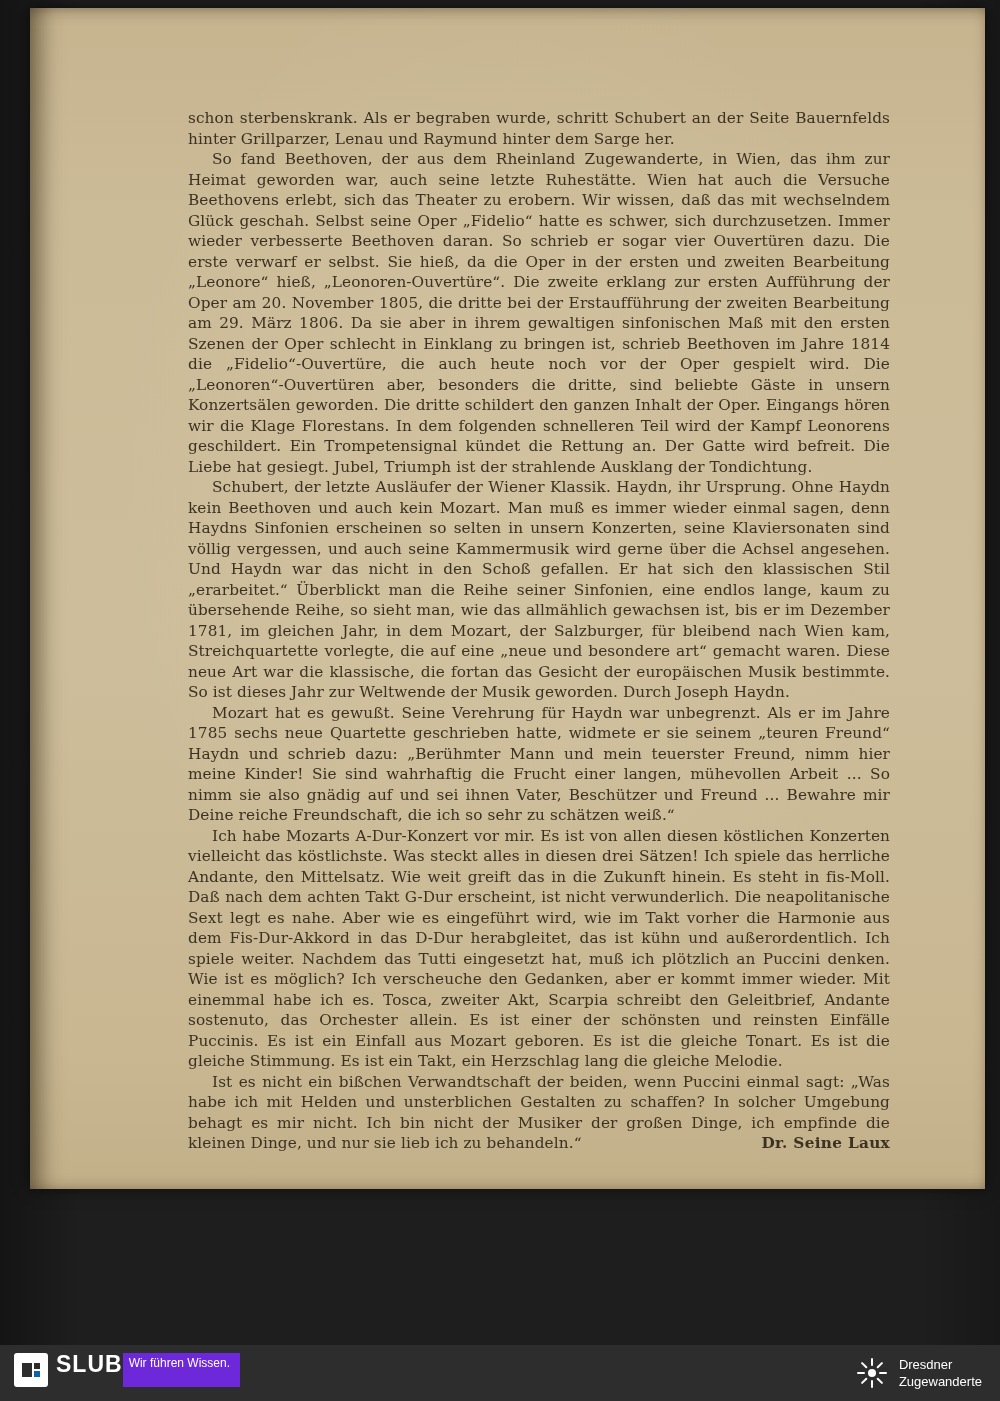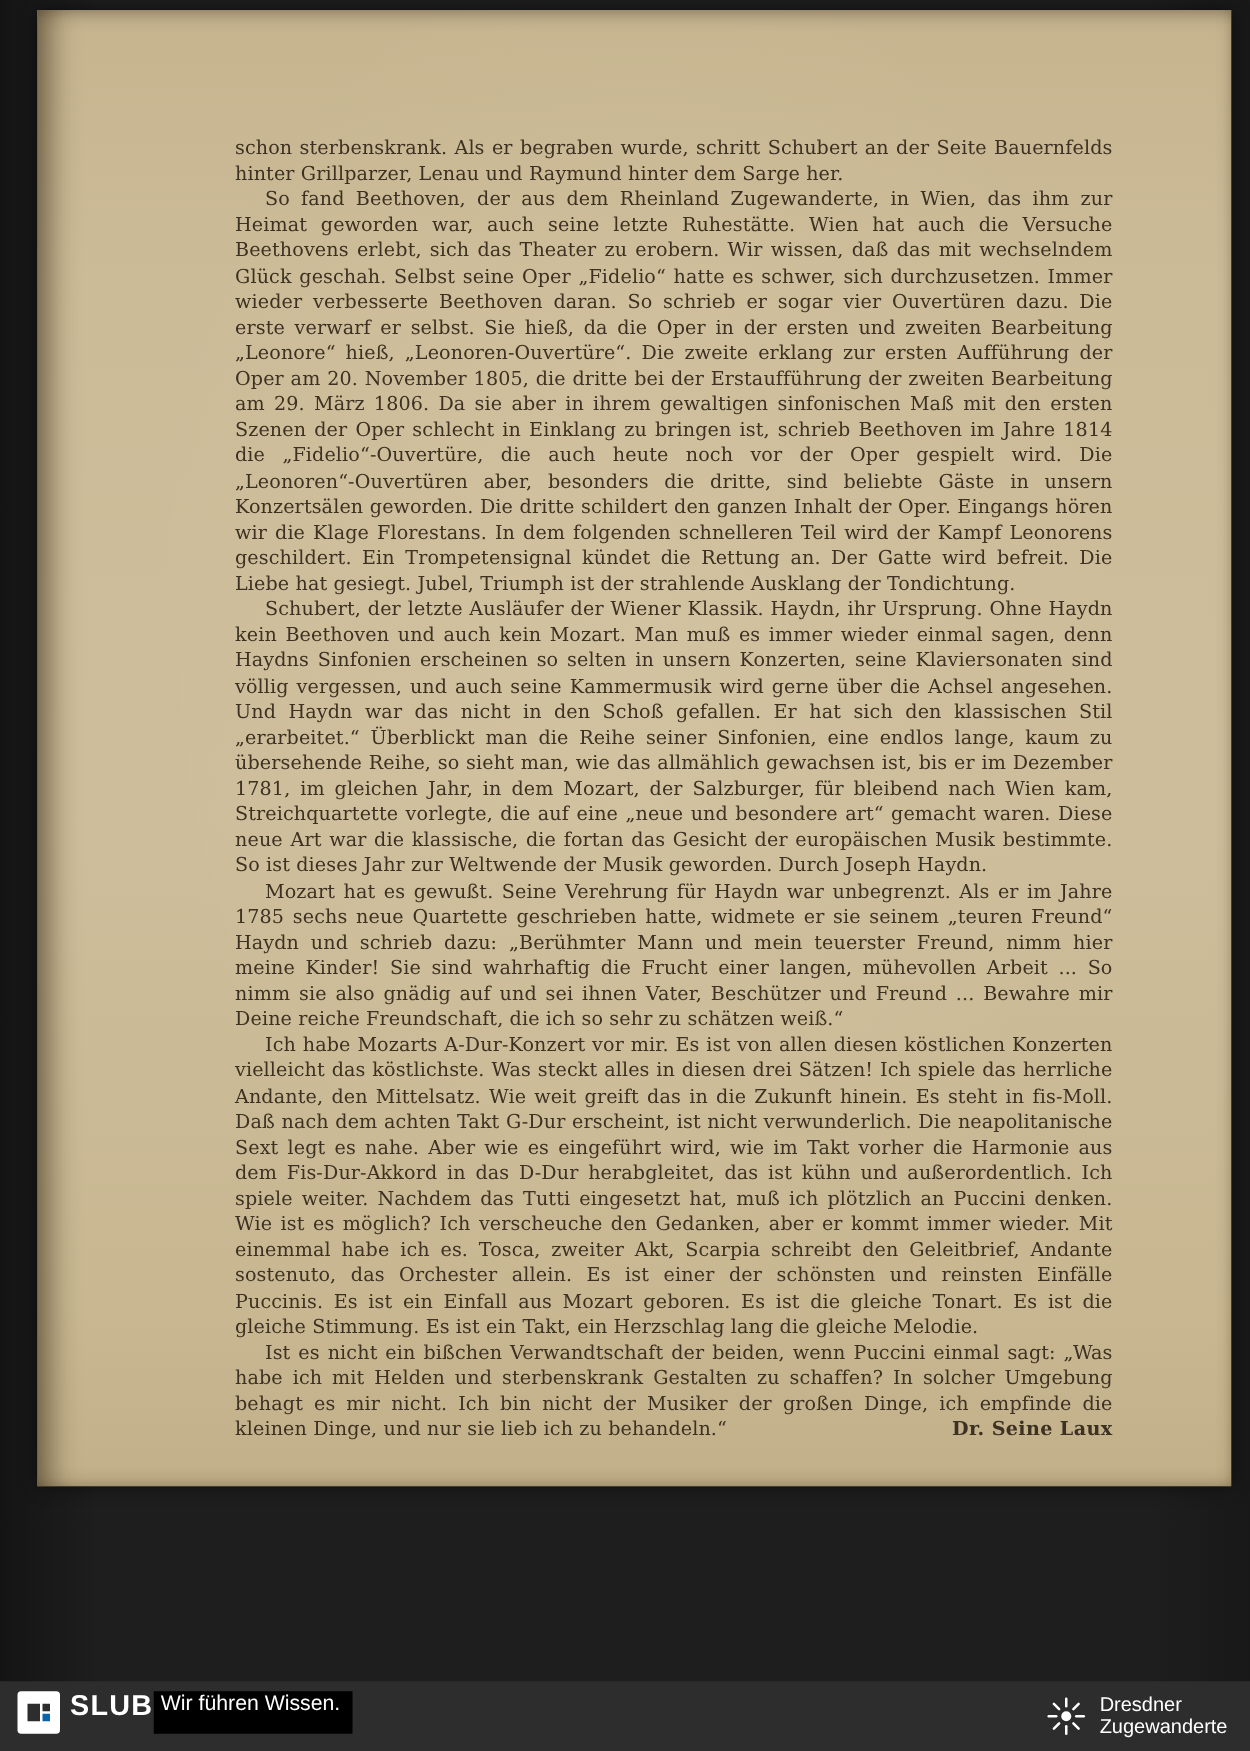--- a/index.html
+++ b/index.html
@@ -93,61 +93,61 @@
   .slub-wordmark {
     color: #ffffff;
     font-family: "Liberation Sans", sans-serif;
     font-weight: bold;
     font-size: 23px;
     line-height: 26px;
     letter-spacing: 1px;
   }
   .slub-tagline {
     margin-top: 2px;
-    background: #000000;
+    background: #6d28d9;
     color: #ffffff;
     font-family: "Liberation Sans", sans-serif;
-    font-size: 17px;
+    font-size: 12px;
     line-height: 14px;
     padding: 3px 10px 17px 6px;
     white-space: nowrap;
   }
   .phil-brand {
     position: absolute;
     right: 18px;
     top: 11px;
     display: flex;
     align-items: center;
   }
   .phil-logo {
     width: 34px;
     height: 34px;
     margin-right: 10px;
   }
   .phil-text {
     color: #ffffff;
     font-family: "Liberation Sans", sans-serif;
-    font-size: 16px;
+    font-size: 13px;
     line-height: 17px;
   }
 </style>
 </head>
 <body>
 
 <div class="stage">
 
   <div class="paper">
     <div class="text-block">
       <p class="no-indent">schon sterbenskrank. Als er begraben wurde, schritt Schubert an der Seite Bauernfelds hinter Grillparzer, Lenau und Raymund hinter dem Sarge her.</p>
       <p>So fand Beethoven, der aus dem Rheinland Zugewanderte, in Wien, das ihm zur Heimat geworden war, auch seine letzte Ruhestätte. Wien hat auch die Versuche Beethovens erlebt, sich das Theater zu erobern. Wir wissen, daß das mit wechselndem Glück geschah. Selbst seine Oper „Fidelio“ hatte es schwer, sich durchzusetzen. Immer wieder verbesserte Beethoven daran. So schrieb er sogar vier Ouvertüren dazu. Die erste verwarf er selbst. Sie hieß, da die Oper in der ersten und zweiten Bearbeitung „Leonore“ hieß, „Leonoren-Ouvertüre“. Die zweite erklang zur ersten Aufführung der Oper am 20. November 1805, die dritte bei der Erstaufführung der zweiten Bearbeitung am 29. März 1806. Da sie aber in ihrem gewaltigen sinfonischen Maß mit den ersten Szenen der Oper schlecht in Einklang zu bringen ist, schrieb Beethoven im Jahre 1814 die „Fidelio“-Ouvertüre, die auch heute noch vor der Oper gespielt wird. Die „Leonoren“-Ouvertüren aber, besonders die dritte, sind beliebte Gäste in unsern Konzertsälen geworden. Die dritte schildert den ganzen Inhalt der Oper. Eingangs hören wir die Klage Florestans. In dem folgenden schnelleren Teil wird der Kampf Leonorens geschildert. Ein Trompetensignal kündet die Rettung an. Der Gatte wird befreit. Die Liebe hat gesiegt. Jubel, Triumph ist der strahlende Ausklang der Tondichtung.</p>
       <p>Schubert, der letzte Ausläufer der Wiener Klassik. Haydn, ihr Ursprung. Ohne Haydn kein Beethoven und auch kein Mozart. Man muß es immer wieder einmal sagen, denn Haydns Sinfonien erscheinen so selten in unsern Konzerten, seine Klaviersonaten sind völlig vergessen, und auch seine Kammermusik wird gerne über die Achsel angesehen. Und Haydn war das nicht in den Schoß gefallen. Er hat sich den klassischen Stil „erarbeitet.“ Überblickt man die Reihe seiner Sinfonien, eine endlos lange, kaum zu übersehende Reihe, so sieht man, wie das allmählich gewachsen ist, bis er im Dezember 1781, im gleichen Jahr, in dem Mozart, der Salzburger, für bleibend nach Wien kam, Streichquartette vorlegte, die auf eine „neue und besondere art“ gemacht waren. Diese neue Art war die klassische, die fortan das Gesicht der europäischen Musik bestimmte. So ist dieses Jahr zur Weltwende der Musik geworden. Durch Joseph Haydn.</p>
       <p>Mozart hat es gewußt. Seine Verehrung für Haydn war unbegrenzt. Als er im Jahre 1785 sechs neue Quartette geschrieben hatte, widmete er sie seinem „teuren Freund“ Haydn und schrieb dazu: „Berühmter Mann und mein teuerster Freund, nimm hier meine Kinder! Sie sind wahrhaftig die Frucht einer langen, mühevollen Arbeit ... So nimm sie also gnädig auf und sei ihnen Vater, Beschützer und Freund ... Bewahre mir Deine reiche Freundschaft, die ich so sehr zu schätzen weiß.“</p>
       <p>Ich habe Mozarts A-Dur-Konzert vor mir. Es ist von allen diesen köstlichen Konzerten vielleicht das köstlichste. Was steckt alles in diesen drei Sätzen! Ich spiele das herrliche Andante, den Mittelsatz. Wie weit greift das in die Zukunft hinein. Es steht in fis-Moll. Daß nach dem achten Takt G-Dur erscheint, ist nicht verwunderlich. Die neapolitanische Sext legt es nahe. Aber wie es eingeführt wird, wie im Takt vorher die Harmonie aus dem Fis-Dur-Akkord in das D-Dur herabgleitet, das ist kühn und außerordentlich. Ich spiele weiter. Nachdem das Tutti eingesetzt hat, muß ich plötzlich an Puccini denken. Wie ist es möglich? Ich verscheuche den Gedanken, aber er kommt immer wieder. Mit einemmal habe ich es. Tosca, zweiter Akt, Scarpia schreibt den Geleitbrief, Andante sostenuto, das Orchester allein. Es ist einer der schönsten und reinsten Einfälle Puccinis. Es ist ein Einfall aus Mozart geboren. Es ist die gleiche Tonart. Es ist die gleiche Stimmung. Es ist ein Takt, ein Herzschlag lang die gleiche Melodie.</p>
       <p>
-        <span>Ist es nicht ein bißchen Verwandtschaft der beiden, wenn Puccini einmal sagt: „Was habe ich mit Helden und sterbenskrank Gestalten zu schaffen? In solcher Umgebung behagt es mir nicht. Ich bin nicht der Musiker der großen Dinge, ich empfinde die kleinen Dinge, und nur sie lieb ich zu behandeln.“</span>
+        <span>Ist es nicht ein bißchen Verwandtschaft der beiden, wenn Puccini einmal sagt: „Was habe ich mit Helden und unsterblichen Gestalten zu schaffen? In solcher Umgebung behagt es mir nicht. Ich bin nicht der Musiker der großen Dinge, ich empfinde die kleinen Dinge, und nur sie lieb ich zu behandeln.“</span>
         <span class="author">Dr. Seine Laux</span>
       </p>
     </div>
   </div>
 
   <div class="footer">
 
     <div class="slub-brand">
       <div class="slub-icon">
         <svg width="24" height="24" viewBox="0 0 24 24">

